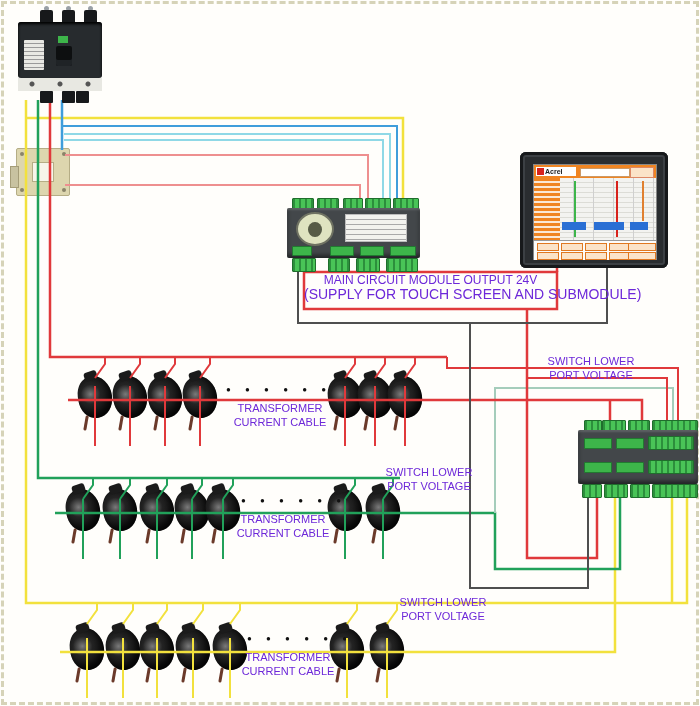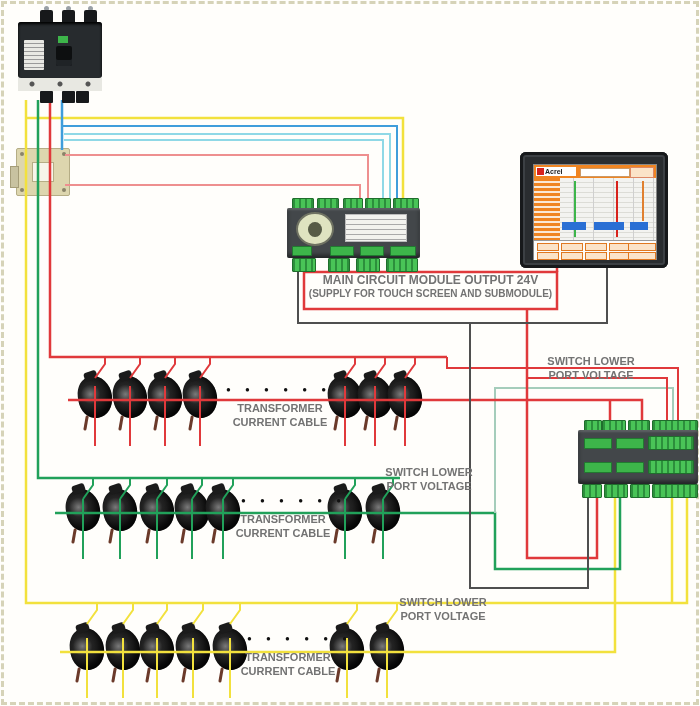--- a/index.html
+++ b/index.html
@@ -27,24 +27,24 @@
   }
   .ct::after{ 
     content:"";position:absolute;left:3px;bottom:-11px;width:3px;height:15px;
     background:#6b3a2a;border-radius:2px;transform:rotate(18deg);
   }
   .dots{
     position:absolute;z-index:4;font-size:8px;font-weight:bold;color:#111;
     letter-spacing:6px;white-space:nowrap;
   }
   
-  .lbl{position:absolute;z-index:9;color:#737373;font-weight:bold;line-height:14px;
+  .lbl{position:absolute;z-index:9;color:#6d28d9;font-weight:normal;line-height:14px;
        text-align:center;white-space:nowrap;}
   .module-caption{left:304px;top:273px;width:253px;font-size:12px;}
-  .module-caption .l2{font-size:10px;}
+  .module-caption .l2{font-size:14px;}
   .comm-label{left:296px;top:327px;text-align:left;font-size:11.5px;}
   .cable-label{font-size:11px;}
   .cable-r1{left:222px;top:401px;width:116px;}
   .cable-r2{left:225px;top:512px;width:116px;}
   .cable-r3{left:230px;top:650px;width:116px;}
   .volt-label{font-size:11px;}
   .volt-r1{left:538px;top:354px;width:106px;}
   .volt-r2{left:376px;top:465px;width:106px;}
   .volt-r3{left:390px;top:595px;width:106px;}
   

